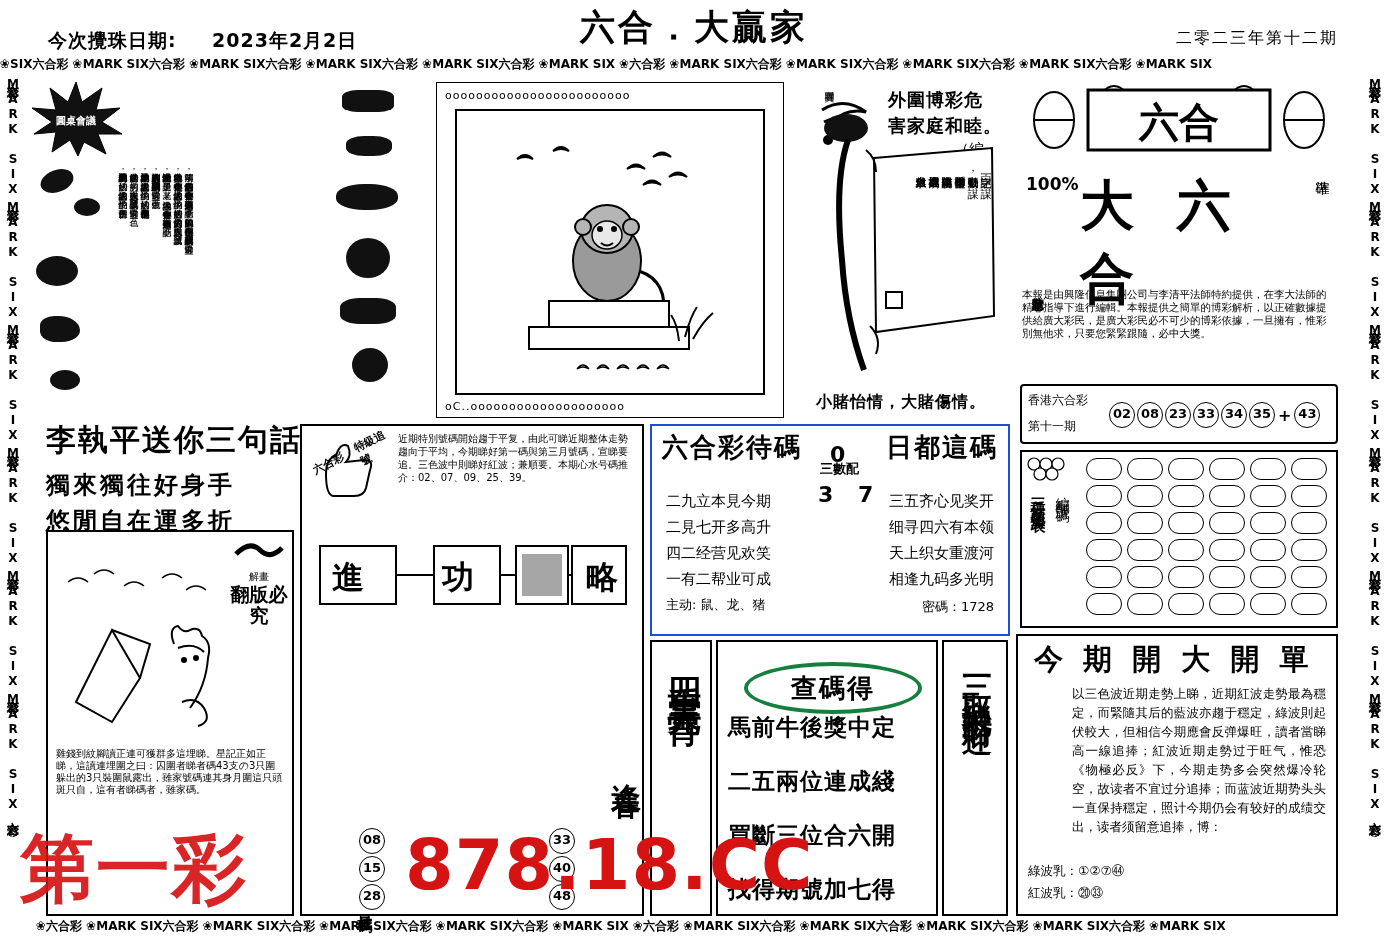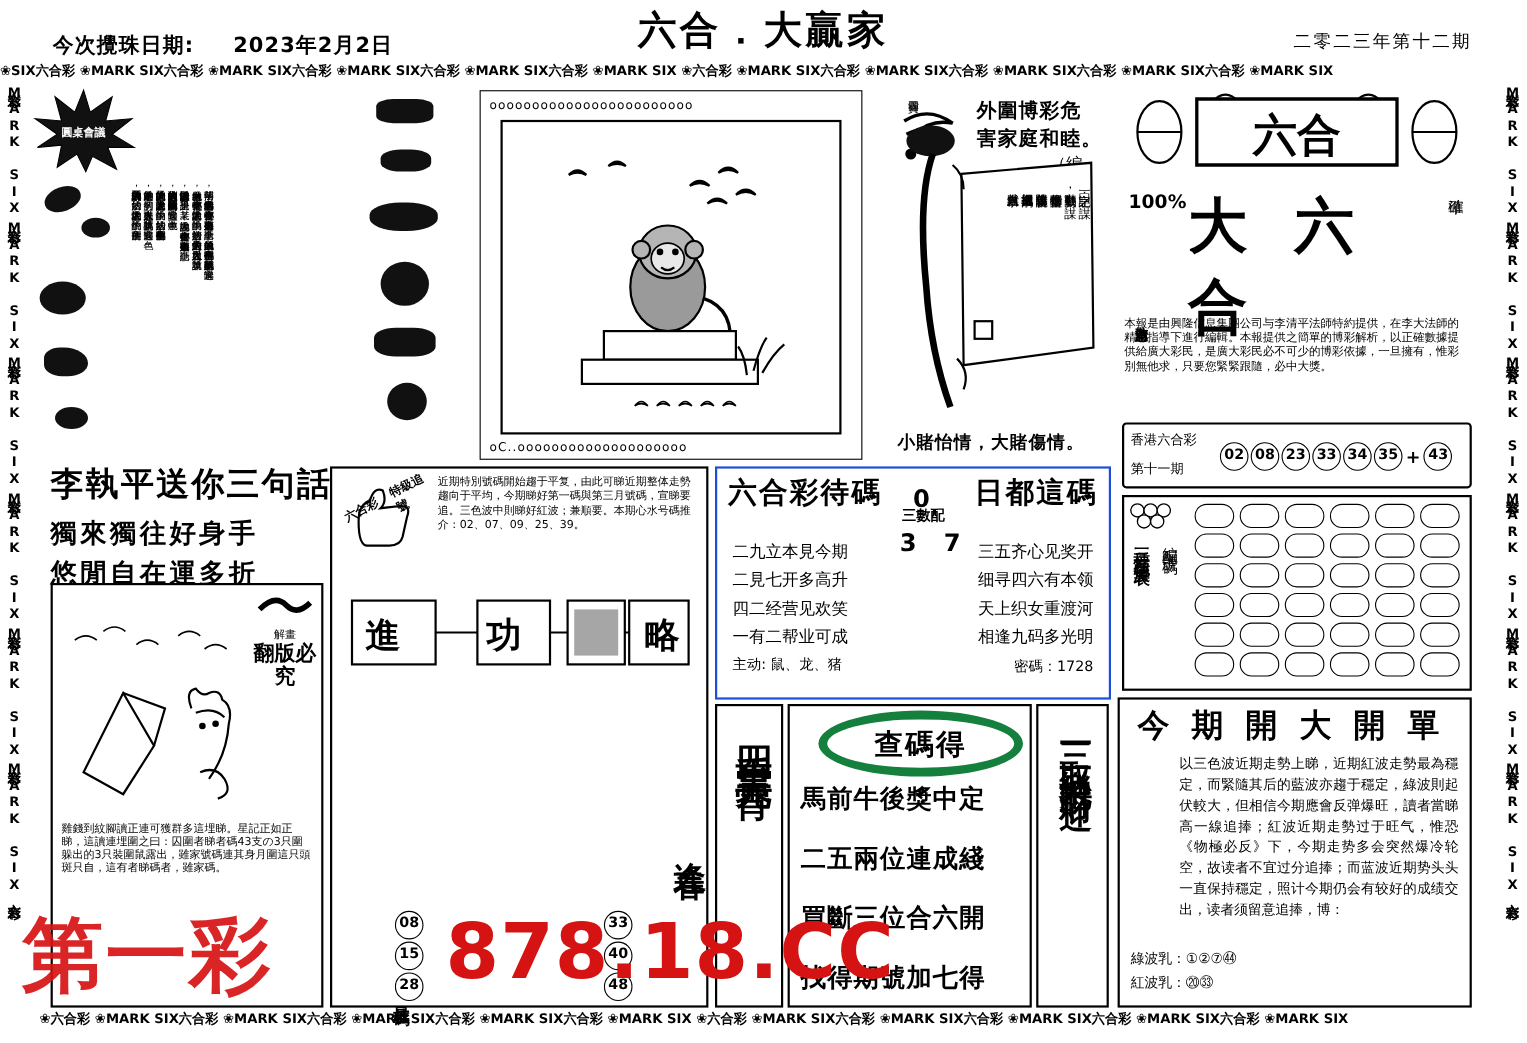--- a/index.html
+++ b/index.html
@@ -355,21 +355,21 @@
         <span>密碼：</span><span>1728</span>
       </div>
     </div>
   </div>
 
   <div class="box" style="left:650px;top:640px;width:62px;height:276px;border:2px solid #000;">
     <div style="position:absolute;left:10px;top:10px;font-size:34px;font-weight:bold;writing-mode:vertical-rl;text-orientation:upright;letter-spacing:8px;">四重賞元宵</div>
   </div>
 
   <div class="box" style="left:716px;top:640px;width:222px;height:276px;border:2px solid #000;">
-    <div style="position:absolute;left:26px;top:4px;width:170px;height:44px;border:8px solid #15803d;border-radius:50%;display:flex;align-items:center;justify-content:center;text-align:right;">
+    <div style="position:absolute;left:26px;top:20px;width:170px;height:44px;border:4px solid #15803d;border-radius:50%;display:flex;align-items:center;justify-content:center;text-align:right;">
       <span class="brush" style="font-size:26px;font-weight:bold;letter-spacing:2px;">查碼得</span>
     </div>
     <div style="position:absolute;left:10px;top:58px;right:10px;font-size:23px;line-height:54px;font-weight:bold;letter-spacing:1px;">
       <div>馬前牛後獎中定</div>
       <div>二五兩位連成綫</div>
       <div>買斷三位合六開</div>
       <div>找得期號加七得</div>
     </div>
   </div>
 

